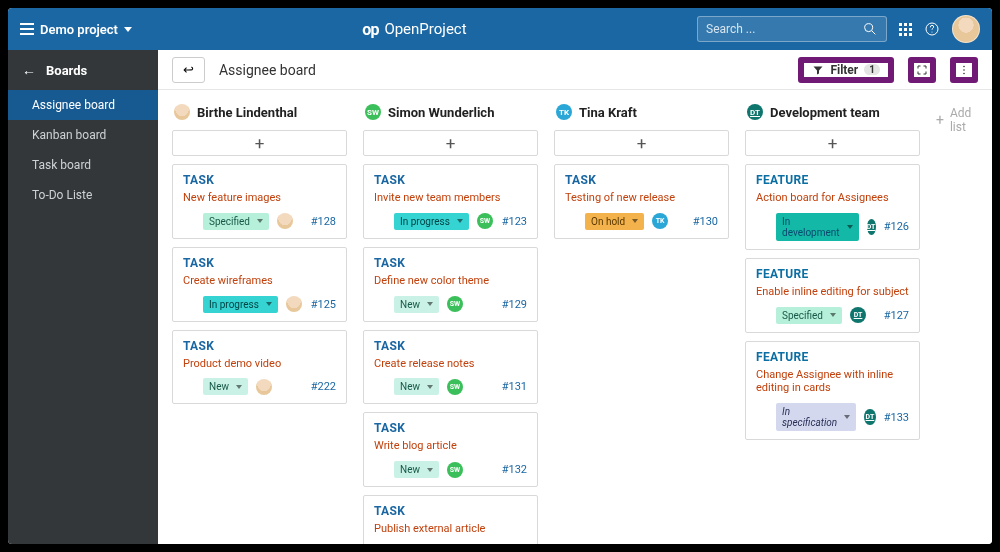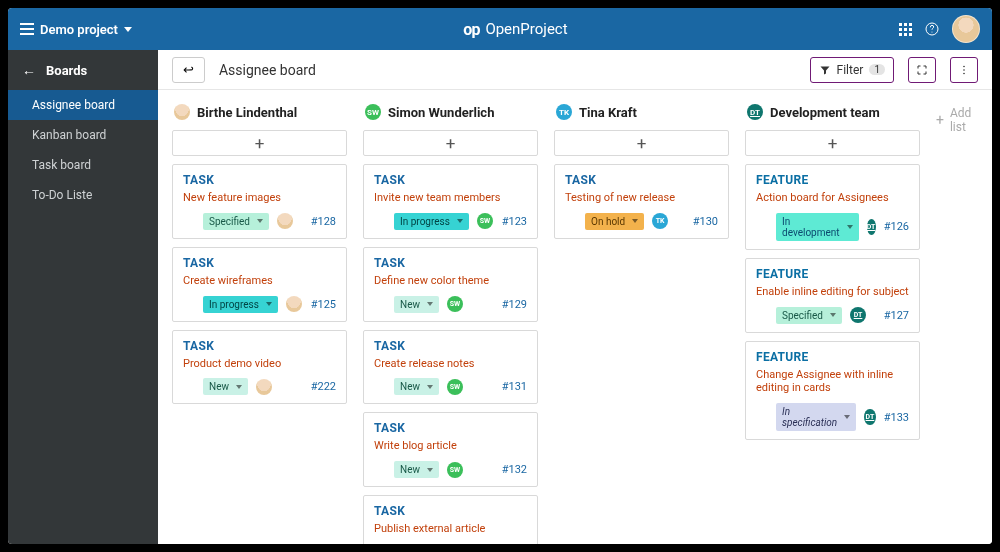--- a/index.html
+++ b/index.html
@@ -27,21 +27,21 @@
 .side-head { display: flex; align-items: center; gap: 10px; padding: 12px 14px; font-weight: 700; color: #fff; font-size: 13px; }
 .back-arrow { font-size: 14px; }
 .side-item { padding: 8px 12px 8px 24px; cursor: pointer; }
 .side-item.active { background: #175a91; color: #fff; }
 
 .main { flex: 1; display: flex; flex-direction: column; overflow: hidden; background: #fff; }
 .toolbar { height: 40px; border-bottom: 1px solid #e6e6e6; display: flex; align-items: center; padding: 0 14px; gap: 14px; }
 .back-btn { border: 1px solid #ccc; border-radius: 3px; background: #fff; height: 26px; padding: 0 10px; font-size: 13px; cursor: pointer; display:flex; align-items:center; }
 .board-title { font-size: 14px; color: #333; }
 .toolbar-spacer { flex: 1; }
-.filter-btn, .sq-btn { border: 1px solid #701a75; border-radius: 3px; background: #fff; height: 26px; padding: 0 8px; display: flex; align-items: center; gap: 6px; font-size: 12px; color: #333; cursor: pointer; }
+.filter-btn, .sq-btn { border: 6px solid #701a75; border-radius: 3px; background: #fff; height: 26px; padding: 0 8px; display: flex; align-items: center; gap: 6px; font-size: 12px; color: #333; cursor: pointer; font-weight: bold; }
 .badge { background: #e4e4e4; border-radius: 8px; padding: 0 5px; font-size: 10px; color: #333; }
 .sq-btn { width: 28px; justify-content: center; padding: 0; }
 
 .board { flex: 1; display: flex; gap: 16px; padding: 14px; overflow-x: auto; align-items: flex-start; }
 .column { width: 175px; flex-shrink: 0; display: flex; flex-direction: column; gap: 8px; }
 .col-head { display: flex; align-items: center; gap: 7px; font-size: 13px; font-weight: 700; color: #222; padding: 0 2px 2px; }
 .av { width: 16px; height: 16px; border-radius: 50%; display: inline-flex; align-items: center; justify-content: center; font-size: 8px; font-weight: 700; color: #fff; }
 .add-row { border: 1px solid #d9d9d9; background: #fff; border-radius: 2px; height: 26px; display:flex; align-items:center; justify-content:center; color:#555; font-size:17px; cursor:pointer; }
 .card { border: 1px solid #d9d9d9; border-radius: 2px; background: #fff; padding: 8px 10px 8px; display:flex; flex-direction:column; gap:4px; position:relative; }
 .card-type { font-size: 12px; font-weight: 700; letter-spacing: 0.3px; }
@@ -55,21 +55,21 @@
 .small-av { width:16px; height:16px; border-radius:50%; background:#ddd; display:inline-flex; align-items:center; justify-content:center; font-size:7px; font-weight:700; color:#fff; }
 .face { background: radial-gradient(circle at 50% 35%, #f3d9be 50%, #e8c89a 51%); }
 .add-list { width:100px; text-align:left; font-size:12px; color:#aaa; display:flex; align-items:center; gap:6px; cursor:pointer; padding-top:2px; }
 .add-list .plus { font-size:14px; }
 
 
 .st-specified { background:#b6f0da; color:#195948; }
 .st-inprogress { background:#36d3d3; color:#044; }
 .st-new { background:#c9f1e6; color:#195948; }
 .st-onhold { background:#f3b24c; color:#5a3700; }
-.st-indev { background:#5eead4; color:#0b4a6f; }
+.st-indev { background:#14b8a6; color:#0b4a6f; }
 .st-inspec { background:#d3d8ef; color:#2a2f55;font-style:italic; }
 
 
 .avc-sw { background:#3bbf5a; }
 .avc-tk { background:#2aa7d6; }
 .avc-dt { background:#0f766e;text-decoration:underline; }
 </style>
 </head>
 <body>
 
@@ -82,20 +82,27 @@
           <span></span>
         </span>
       <span>Demo project</span>
       <span class="tri-down"></span>
     </div>
     <div class="tb-center">
       <span class="logo-mark">op</span>
       <span>OpenProject</span>
     </div>
     <div class="tb-right">
+      <div class="search-box">
+        <input placeholder="Search ..." style="">
+        <svg class="svg-icon" viewBox="0 0 24 24">
+            <circle cx="10" cy="10" r="6"></circle>
+            <line x1="15" y1="15" x2="20" y2="20"></line>
+          </svg>
+      </div>
       <span class="grid-icon">
           <span></span>
           <span></span>
           <span></span>
           <span></span>
           <span></span>
           <span></span>
           <span></span>
           <span></span>
           <span></span>

